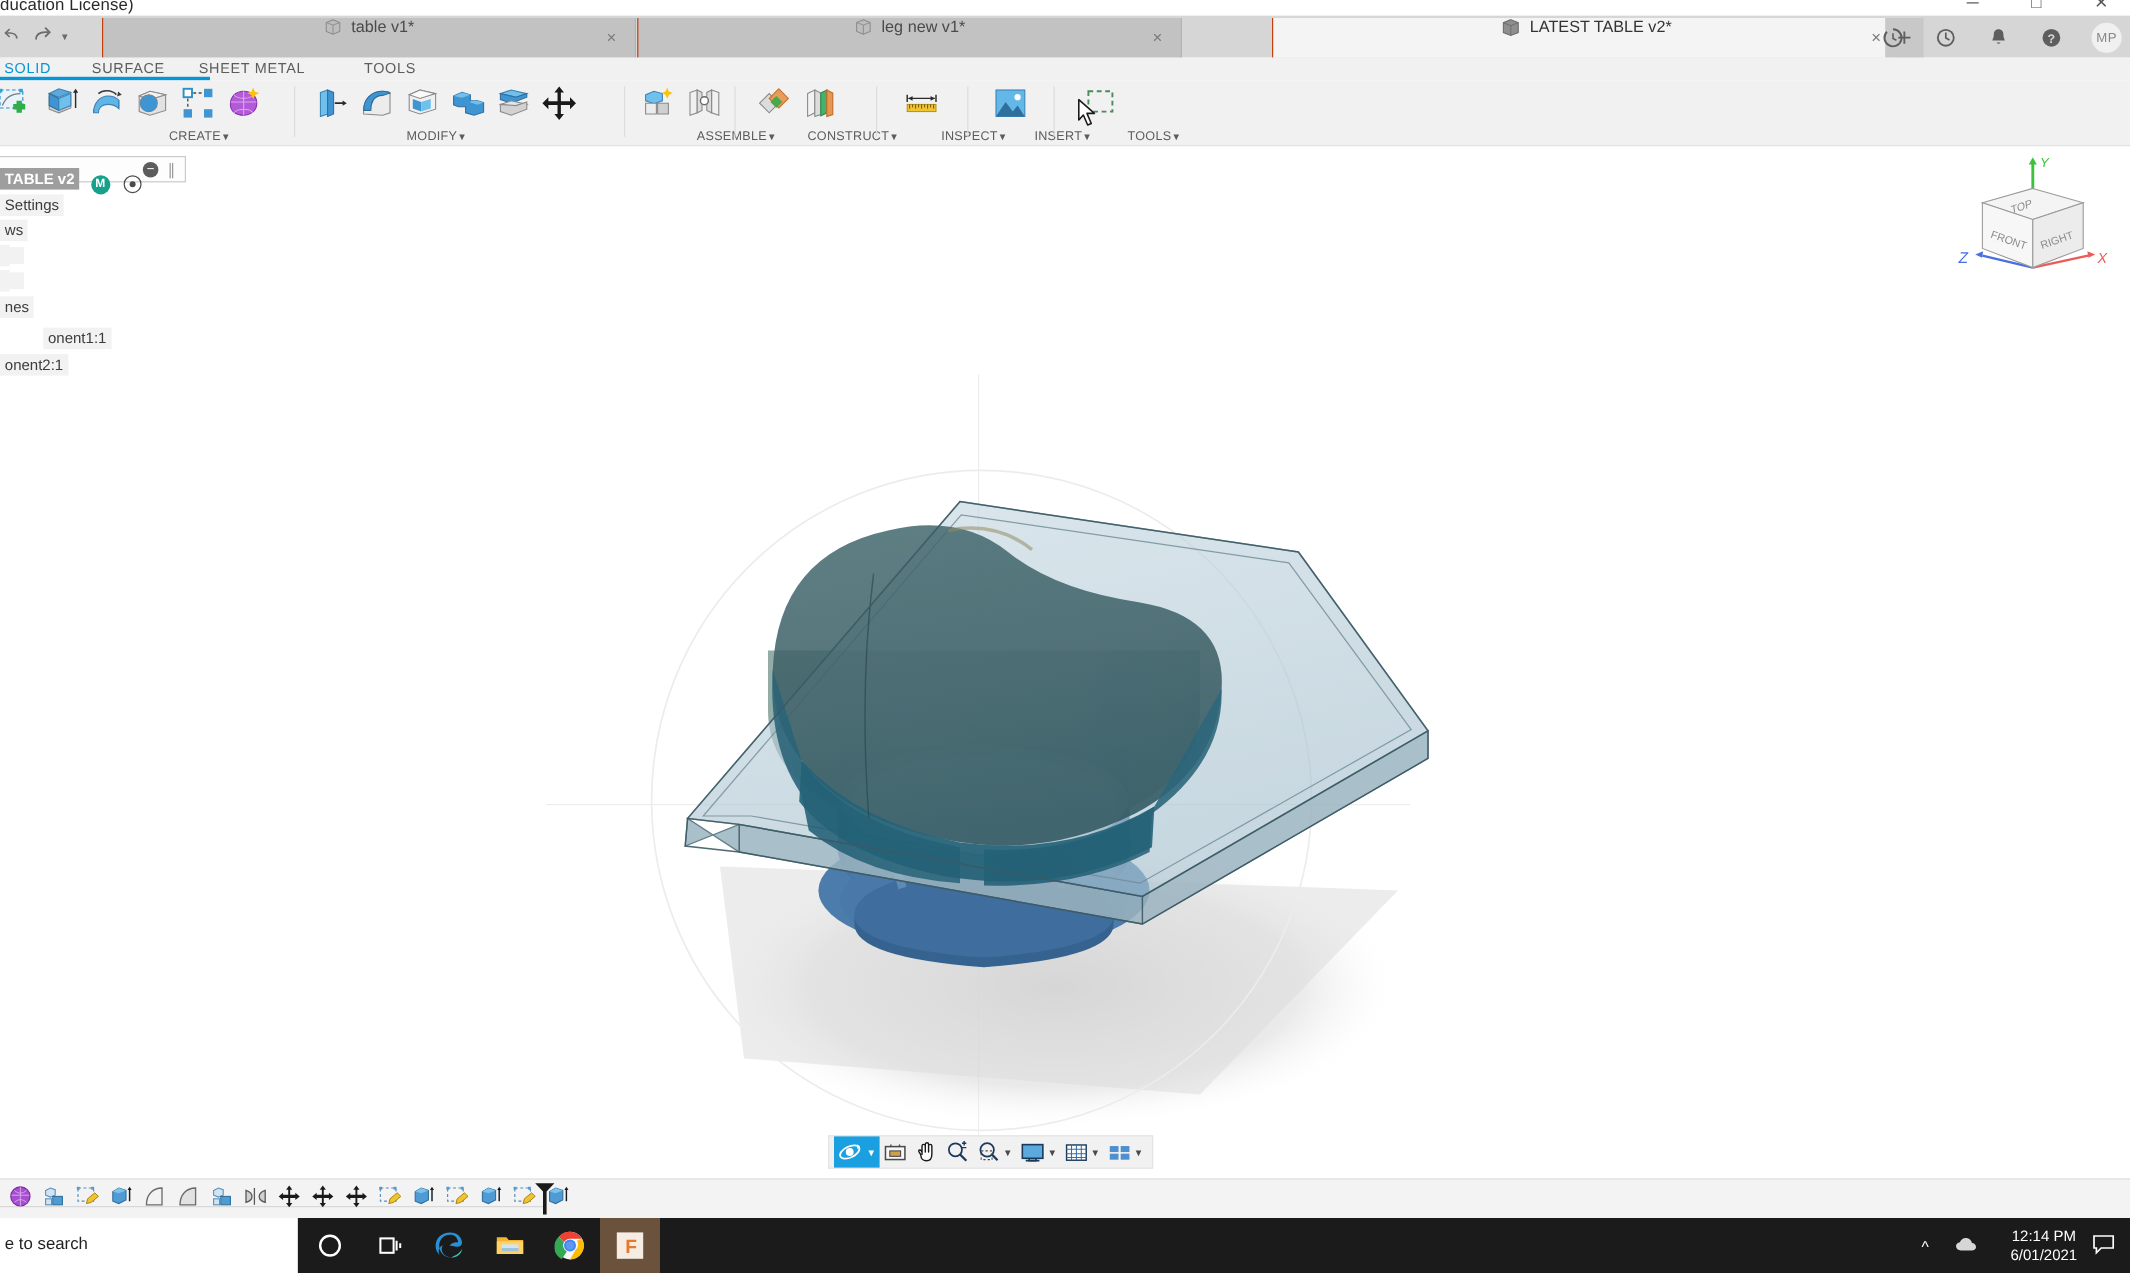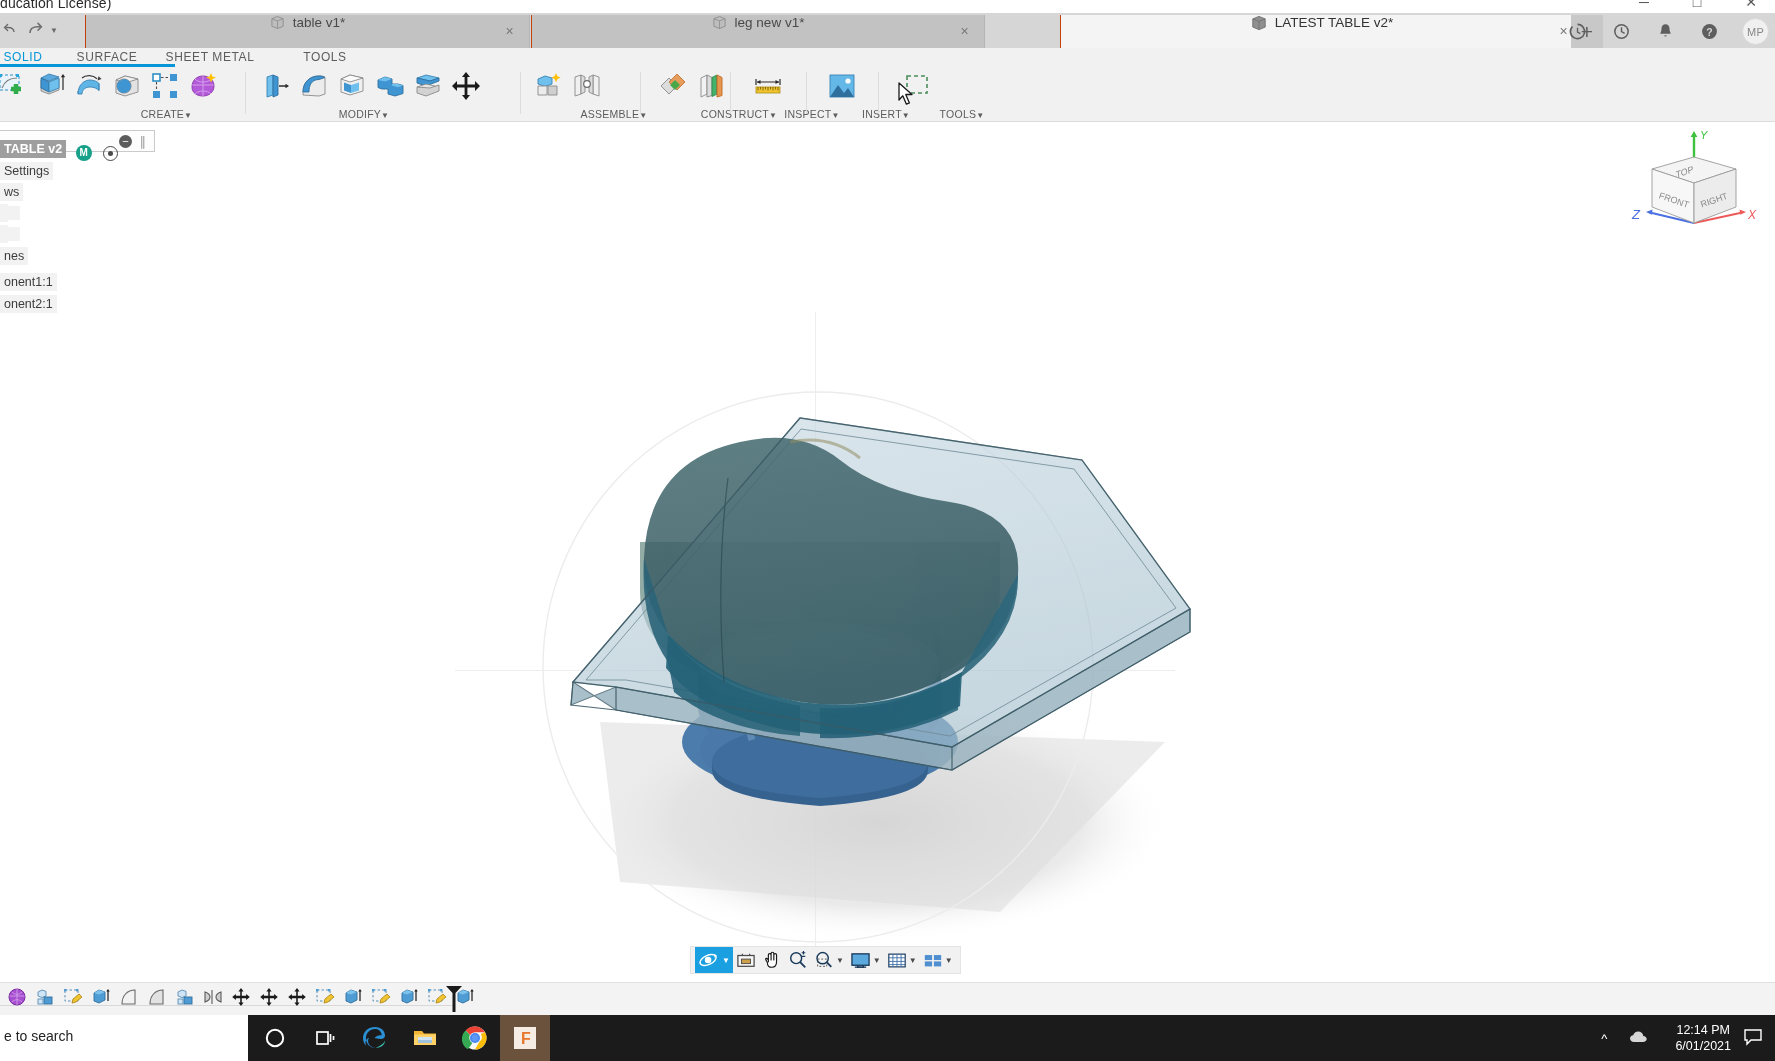--- a/index.html
+++ b/index.html
@@ -392,21 +392,21 @@
           <path d="M22 5l-4 2v15l4 2z" fill="#dcdcdc" stroke="#8a8a8a" stroke-width=".9"></path>
           <circle cx="16" cy="14" r="3.3" fill="#fff" stroke="#6b6b6b" stroke-width="1.2"></circle>
         </svg>
       </div>
     </div>
     <div class="plabel">
       <span>ASSEMBLE</span><span class="car">▼</span>
     </div>
   </div>
 
-  <div class="panel" style="left:640px;width:110px;text-decoration:underline;">
+  <div class="panel" style="left:612px;width:110px;text-decoration:underline;">
     <div class="sep"></div>
     <div class="btnrow" style="left:14px;">
       <div class="tool">
         <svg width="32" height="32" viewBox="0 0 32 32">
           <path d="M4 16l8-8 8 8-8 8z" fill="#dcdcdc" stroke="#8a8a8a" stroke-width=".9"></path>
           <path d="M12 12l8-8 8 8-8 8z" fill="#e8954f" stroke="#c06a25" stroke-width=".9" opacity=".92"></path>
           <path d="M13 15l5-5 5 5-5 5z" fill="#4aa84a"></path>
         </svg>
       </div>
       <div class="tool">
@@ -624,21 +624,21 @@
   </div>
   <div class="brow" style="top:84px;width:20px;height:14px;background:#f2f2f2;">
     <span class="chip"></span>
   </div>
   <div class="brow" style="top:105px;width:20px;height:14px;background:#f2f2f2;">
     <span class="chip"></span>
   </div>
   <div class="brow" style="top:127px;">
     <span class="chip">nes</span>
   </div>
-  <div class="brow" style="top:153px;">
+  <div class="brow" style="top:153px;padding-left:36px;">
     <span class="chip">onent1:1</span>
   </div>
   <div class="brow" style="top:175px;">
     <span class="chip">onent2:1</span>
   </div>
 
 </div>
 
 <div id="viewbar">
   <div class="vbtn on">

